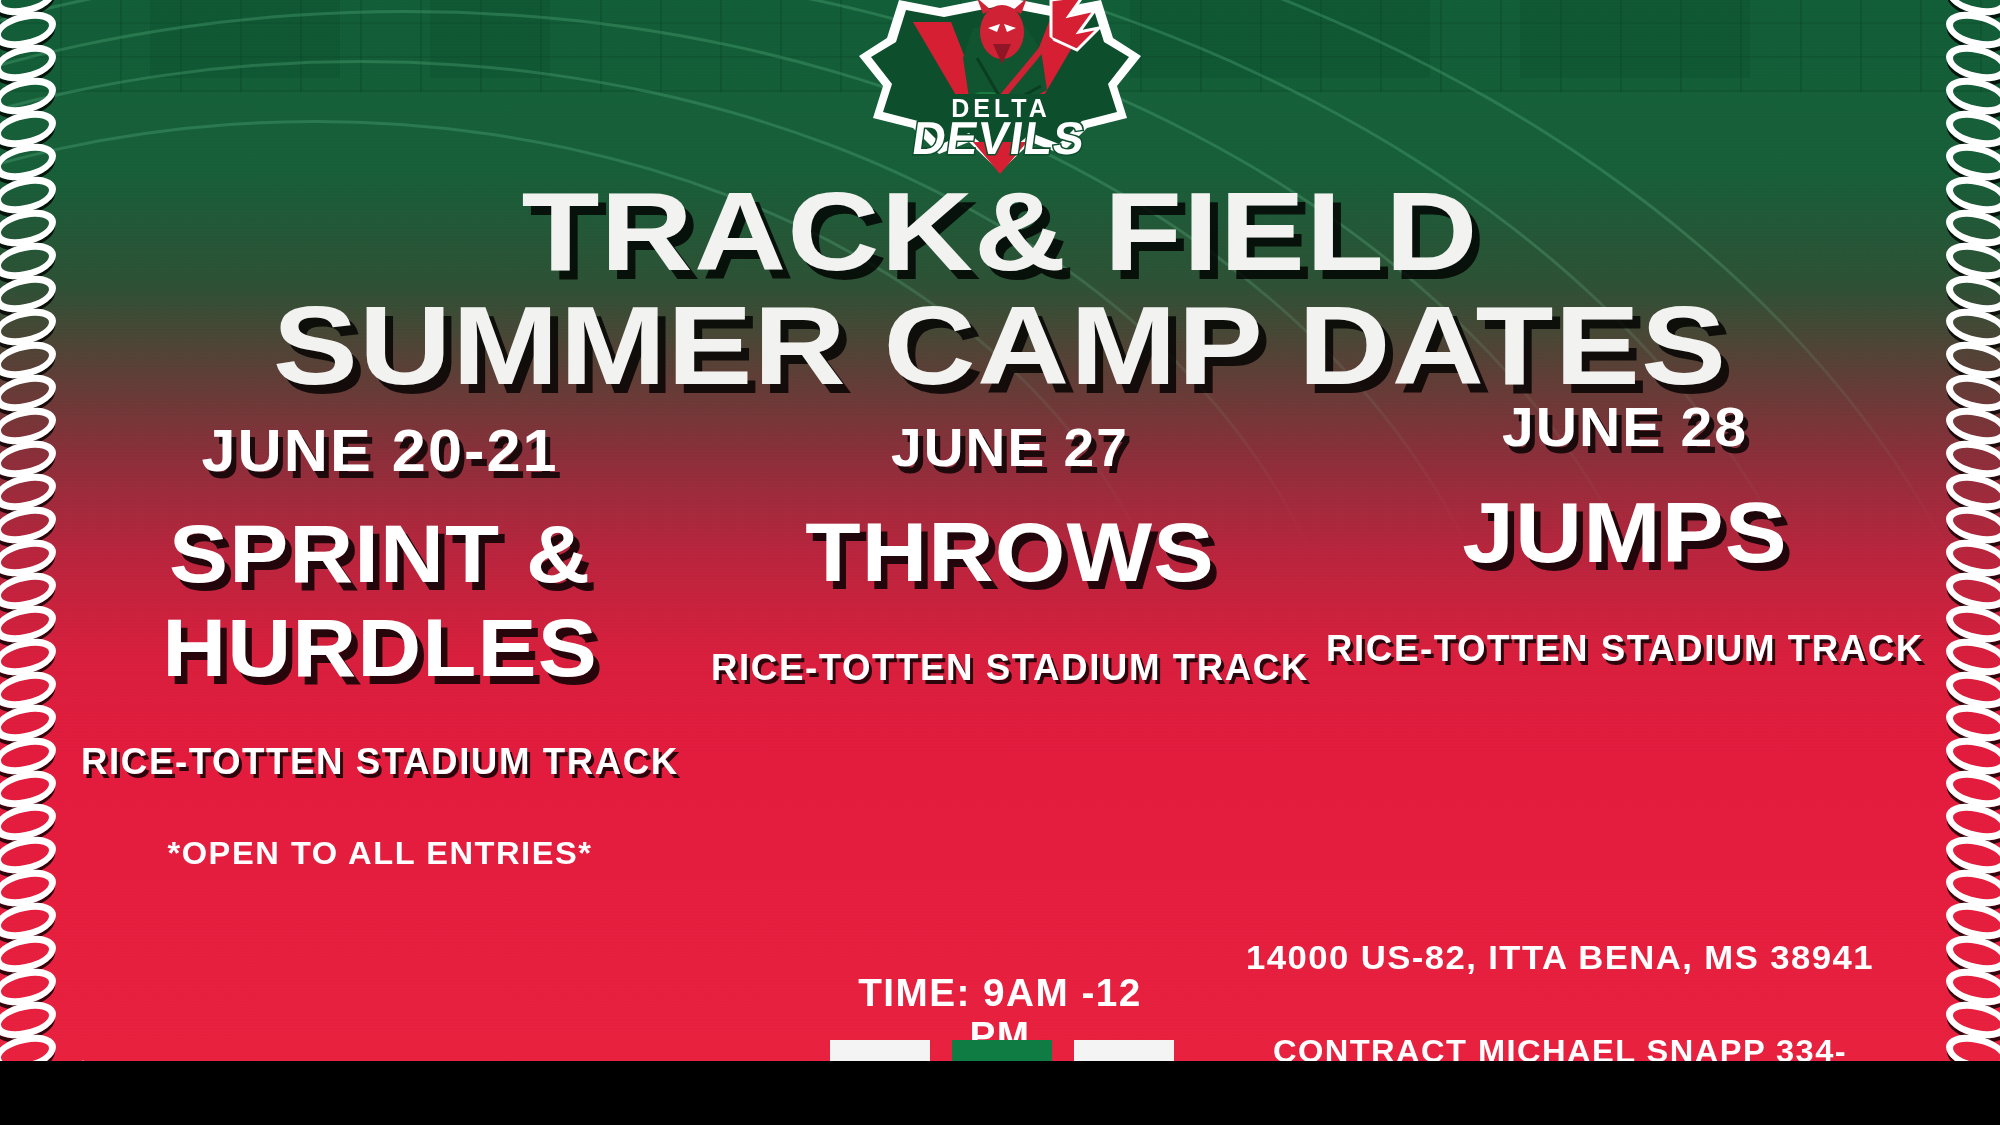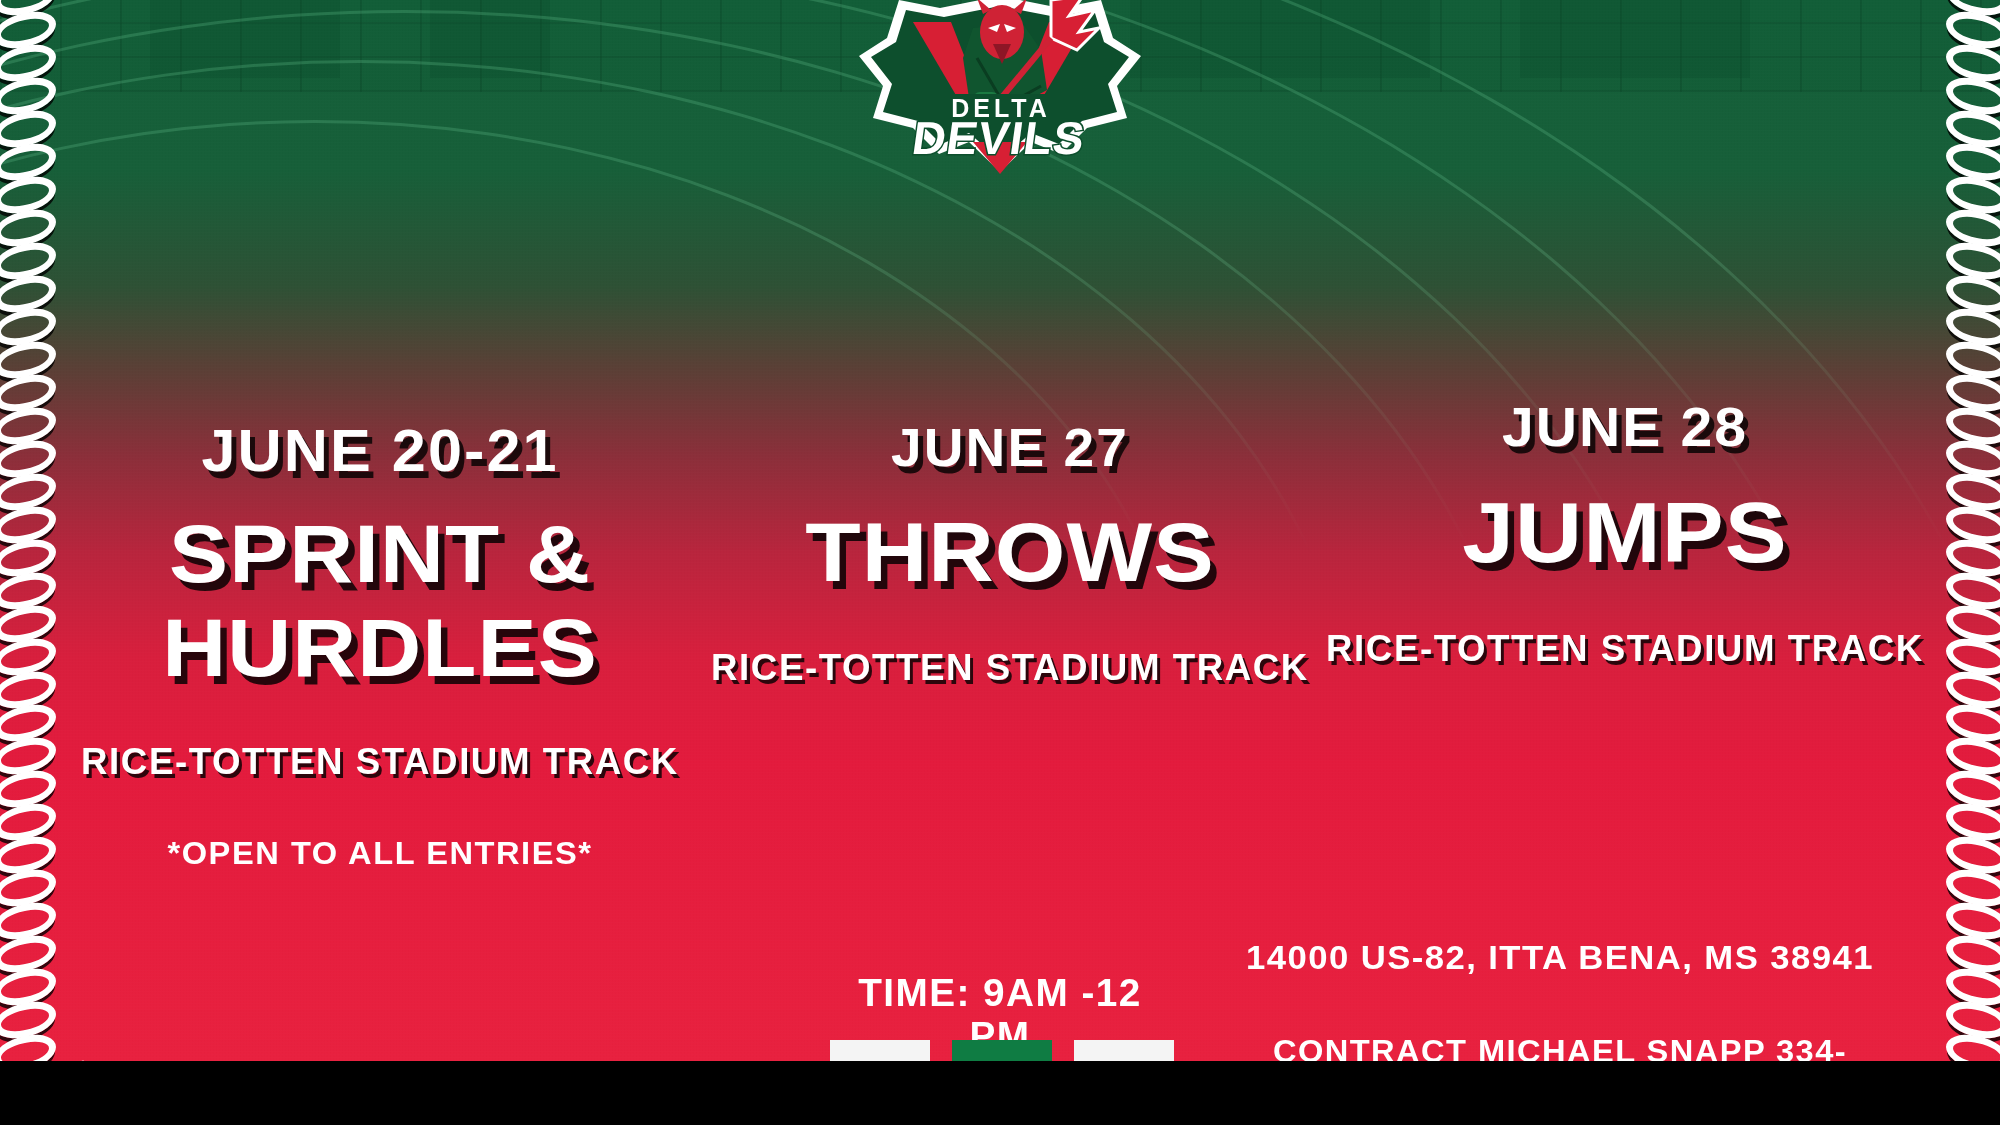--- a/index.html
+++ b/index.html
@@ -296,20 +296,24 @@
 
       <rect x="118" y="98" width="26" height="22" rx="7" fill="#1b7a42"></rect>
 
       <rect x="86" y="100" width="120" height="28" fill="#0d4f2d"></rect>
       <text x="146" y="123" font-family="Liberation Sans, sans-serif" font-size="25" font-weight="bold" fill="#ffffff" text-anchor="middle" letter-spacing="4">DELTA</text>
 
       <text x="145" y="160" font-family="Liberation Sans, sans-serif" font-size="46" font-weight="bold" fill="#ffffff" stroke="#0d4f2d" stroke-width="3" paint-order="stroke" text-anchor="middle" letter-spacing="1" transform="skewX(-8) translate(19,0)">DEVILS</text>
     </svg>
   </div>
 
+  <div class="headline">
+    <span class="l-1">TRACK&amp; FIELD</span>
+    <span class="l-2">SUMMER CAMP DATES</span>
+  </div>
 
   <div class="cols">
 
     <div class="col col-1">
       <div class="date">JUNE 20-21</div>
       <div class="event">SPRINT &amp; HURDLES</div>
       <div class="venue">RICE-TOTTEN STADIUM TRACK</div>
       <div class="note">*OPEN TO ALL ENTRIES*</div>
     </div>
 

